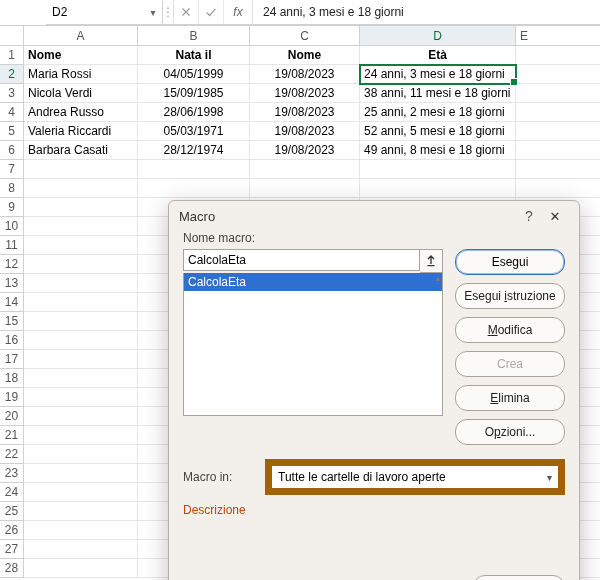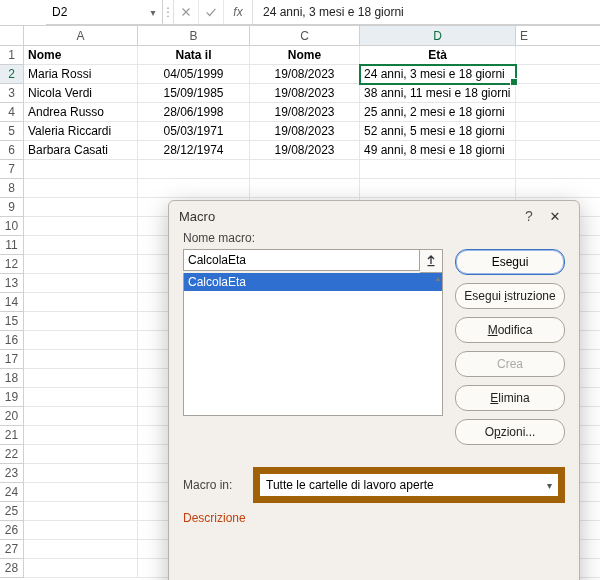--- a/index.html
+++ b/index.html
@@ -282,22 +282,22 @@
     border-color: #3a71c2;
     box-shadow: inset 0 0 0 1px #9bb9e6;
     color: #000;
   }
   .btn.disabled { color: #aaa; }
   .btn .ul { text-decoration: underline; }
 
   .macro-in-row {
     display: flex;
     align-items: center;
-    gap: 8px;
-    margin-top: 22px;
+    gap: 20px;
+    margin-top: 14px;
   }
   .macro-in-row .lbl2 { width: 62px; color: #444; }
   .select {
     flex: 1;
     height: 22px;
     border: 7px solid #a16207;
     background: #fff;
     display: flex;
     align-items: center;
     justify-content: space-between;

